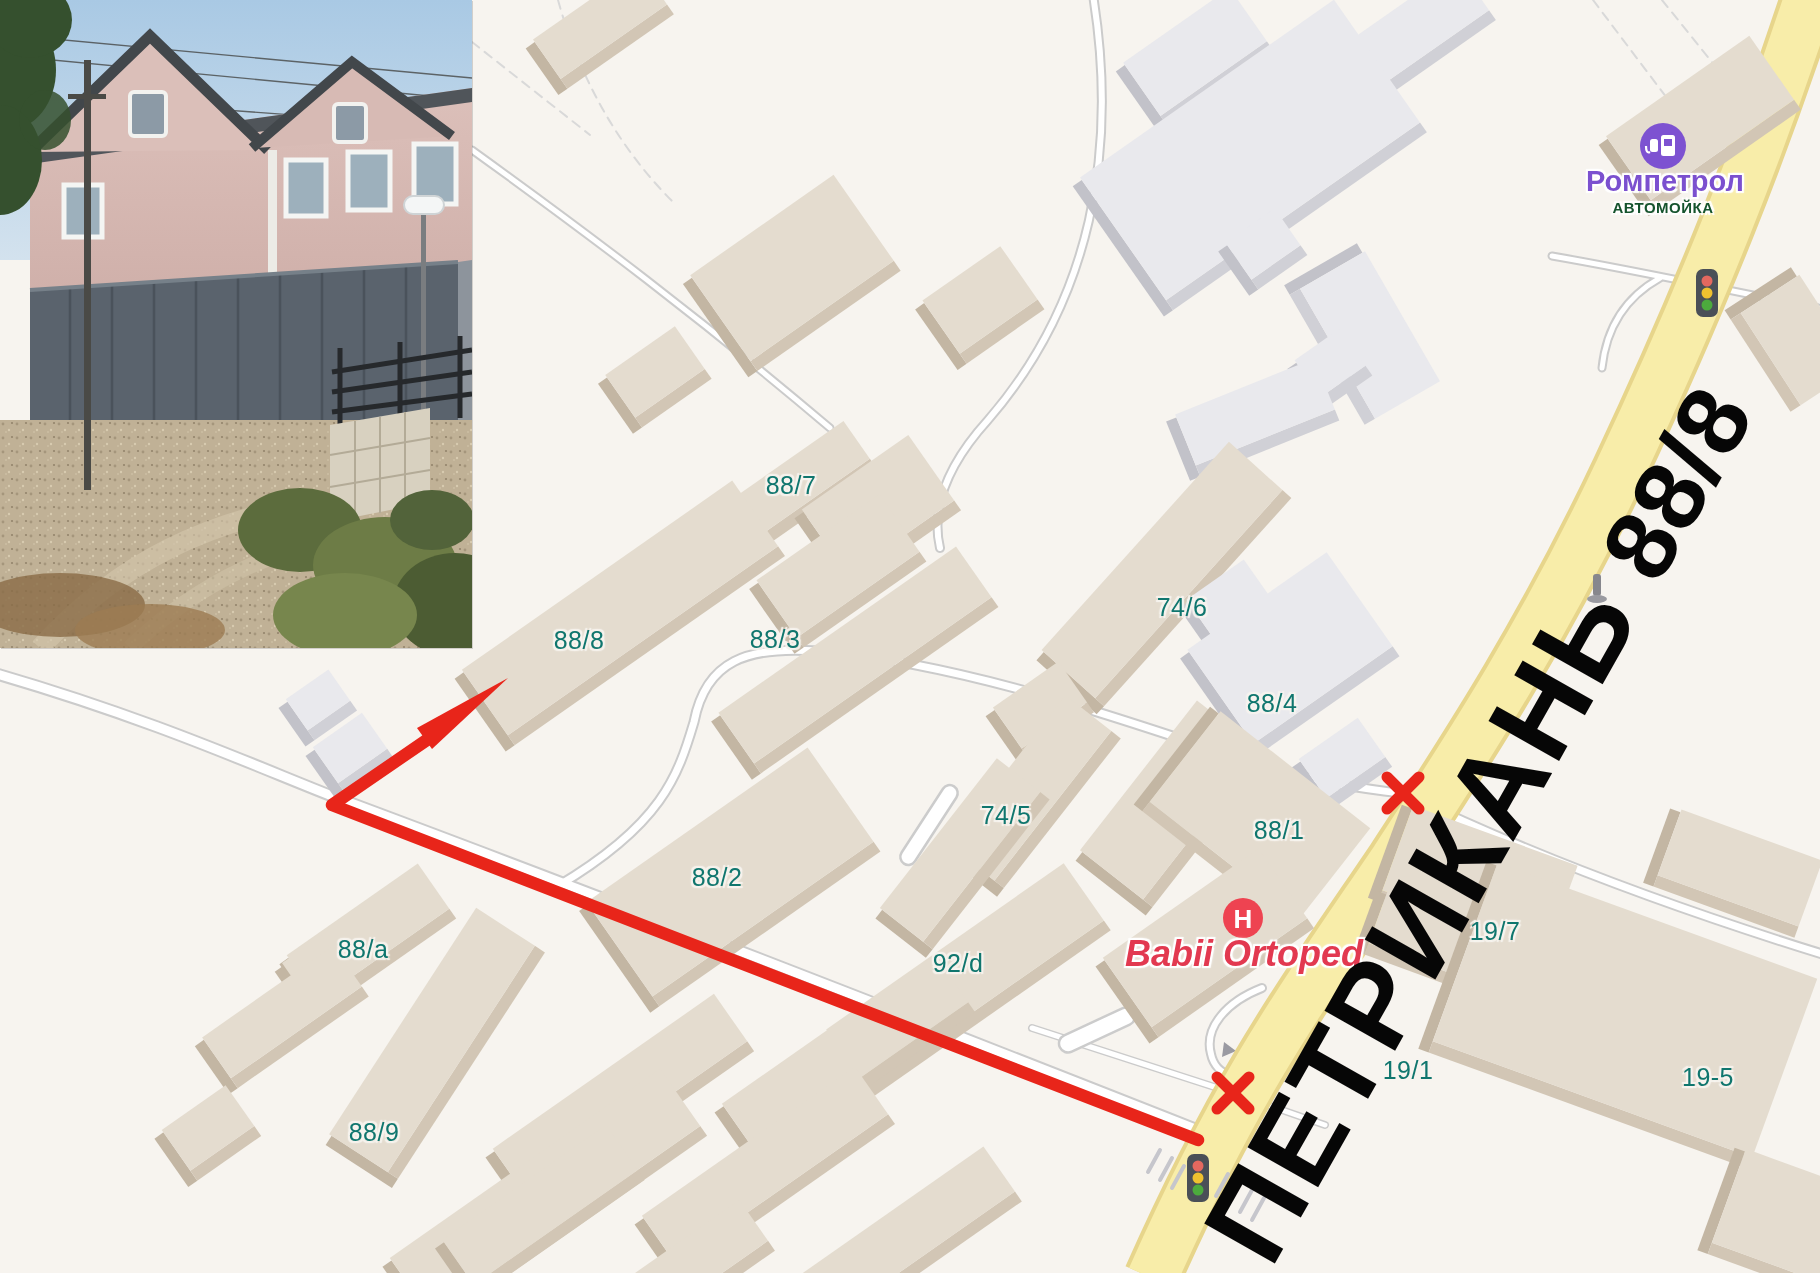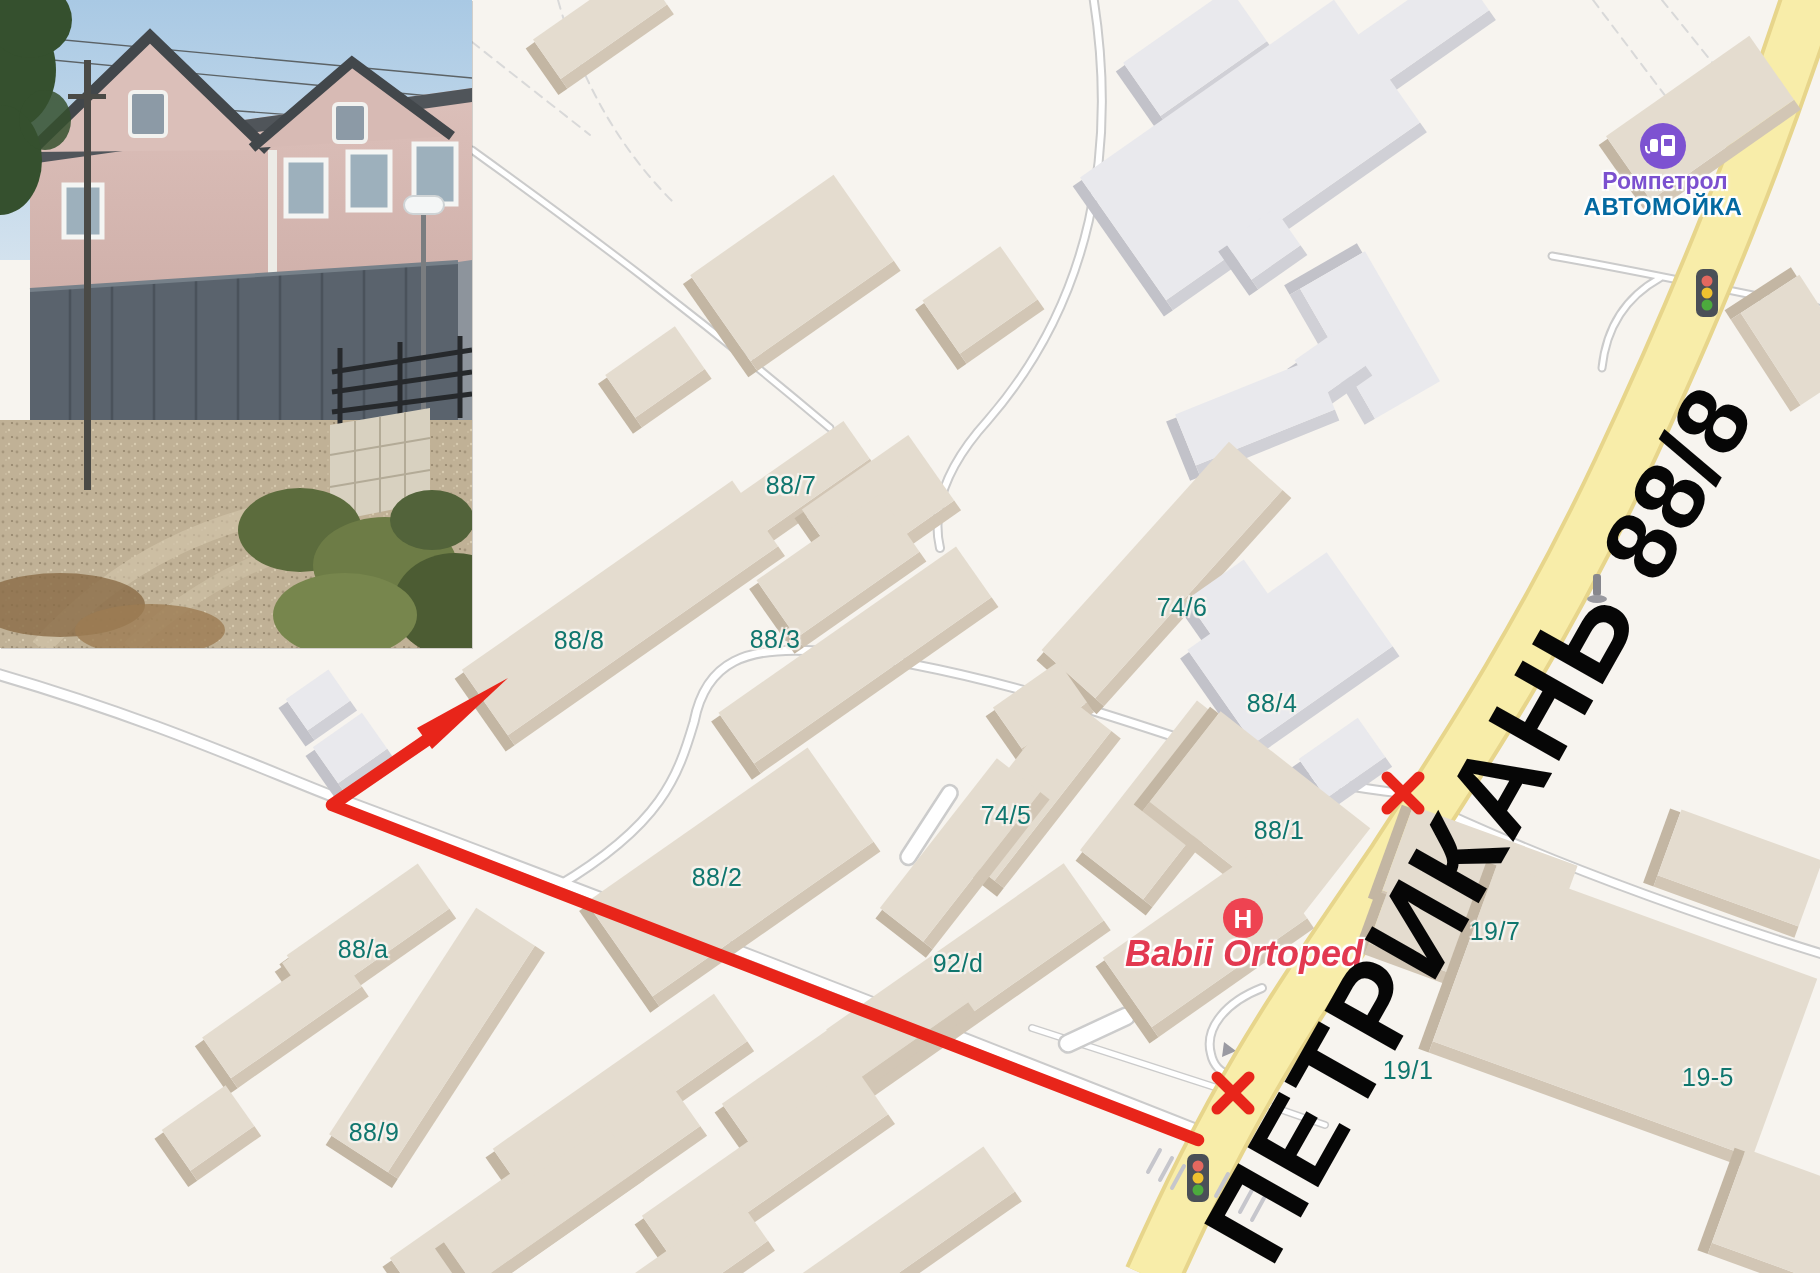--- a/index.html
+++ b/index.html
@@ -5,22 +5,22 @@
   html,body{margin:0;padding:0;background:#e8e8e8;}
   .stage{position:relative;width:1820px;height:1273px;overflow:hidden;background:#f7f4ef;
          font-family:"Liberation Sans",sans-serif;}
   .stage svg.map{position:absolute;left:0;top:0;}
   
   .lbl{position:absolute;transform:translate(-50%,-50%);font-weight:500;font-size:25px;
        color:#0f766e;letter-spacing:.5px;white-space:nowrap;z-index:30;
        text-shadow:-2px -2px 1px #f7f4ef,2px -2px 1px #f7f4ef,-2px 2px 1px #f7f4ef,2px 2px 1px #f7f4ef,0 0 4px #f7f4ef;}
   .poi-name{position:absolute;transform:translate(-50%,-50%);white-space:nowrap;z-index:31;
        text-shadow:-2px -2px 1px #fff,2px -2px 1px #fff,-2px 2px 1px #fff,2px 2px 1px #fff,0 0 5px #fff;}
-  .poi-fuel{font-weight:700;font-size:23px;color:#7b50cf;}
-  .poi-fuel-sub{font-weight:800;font-size:24px;color:#0369a1;letter-spacing:.5px;}
+  .poi-fuel{font-weight:700;font-size:29px;color:#7b50cf;}
+  .poi-fuel-sub{font-weight:800;font-size:15px;color:#14532d;letter-spacing:.5px;}
   .poi-clinic{font-weight:700;font-size:36px;color:#e23950;font-style:italic;}
   
   .banner{position:absolute;left:1478px;top:821px;z-index:40;
           transform:translate(-50%,-50%) rotate(-60.5deg);
           display:flex;align-items:baseline;gap:32px;white-space:nowrap;color:#060606;}
   .banner .street{font-weight:800;font-size:118px;line-height:1;letter-spacing:3px;}
   .banner .num{font-weight:800;font-size:99px;line-height:1;letter-spacing:2px;}
   
   .photo{position:absolute;left:0;top:0;width:472px;height:648px;z-index:50;overflow:hidden;
          box-shadow:1px 1px 0 rgba(0,0,0,.15);}

